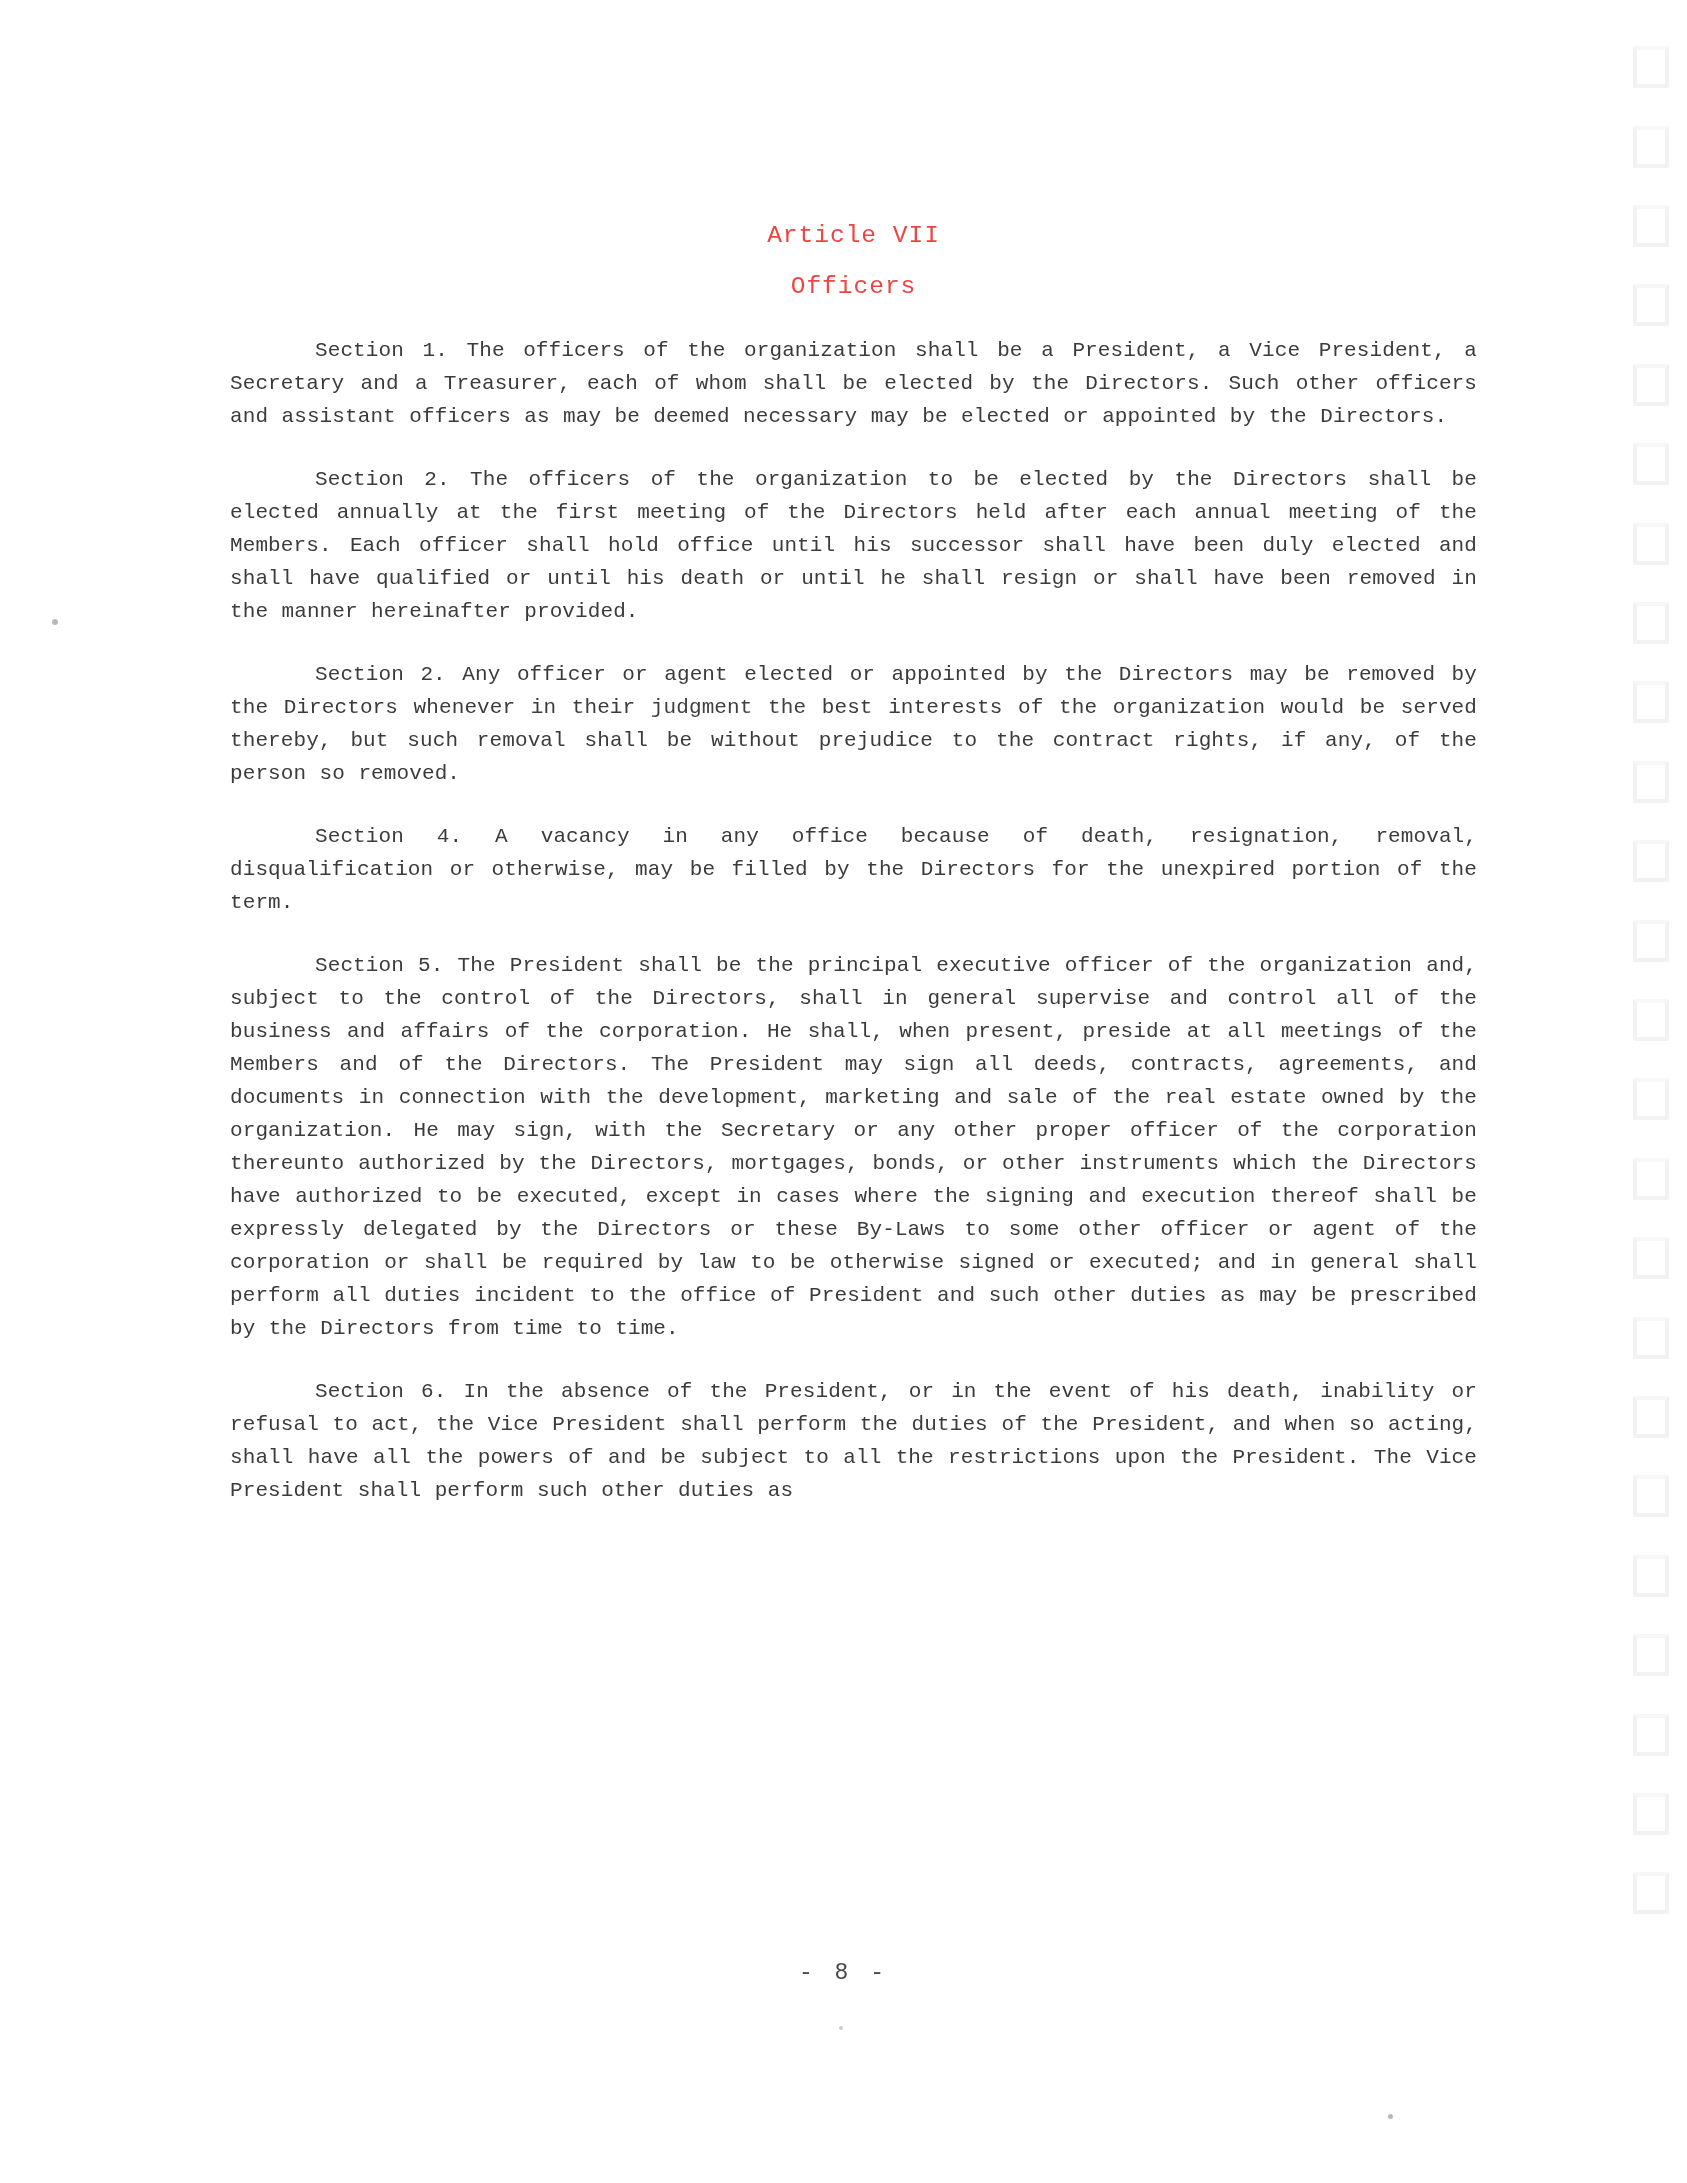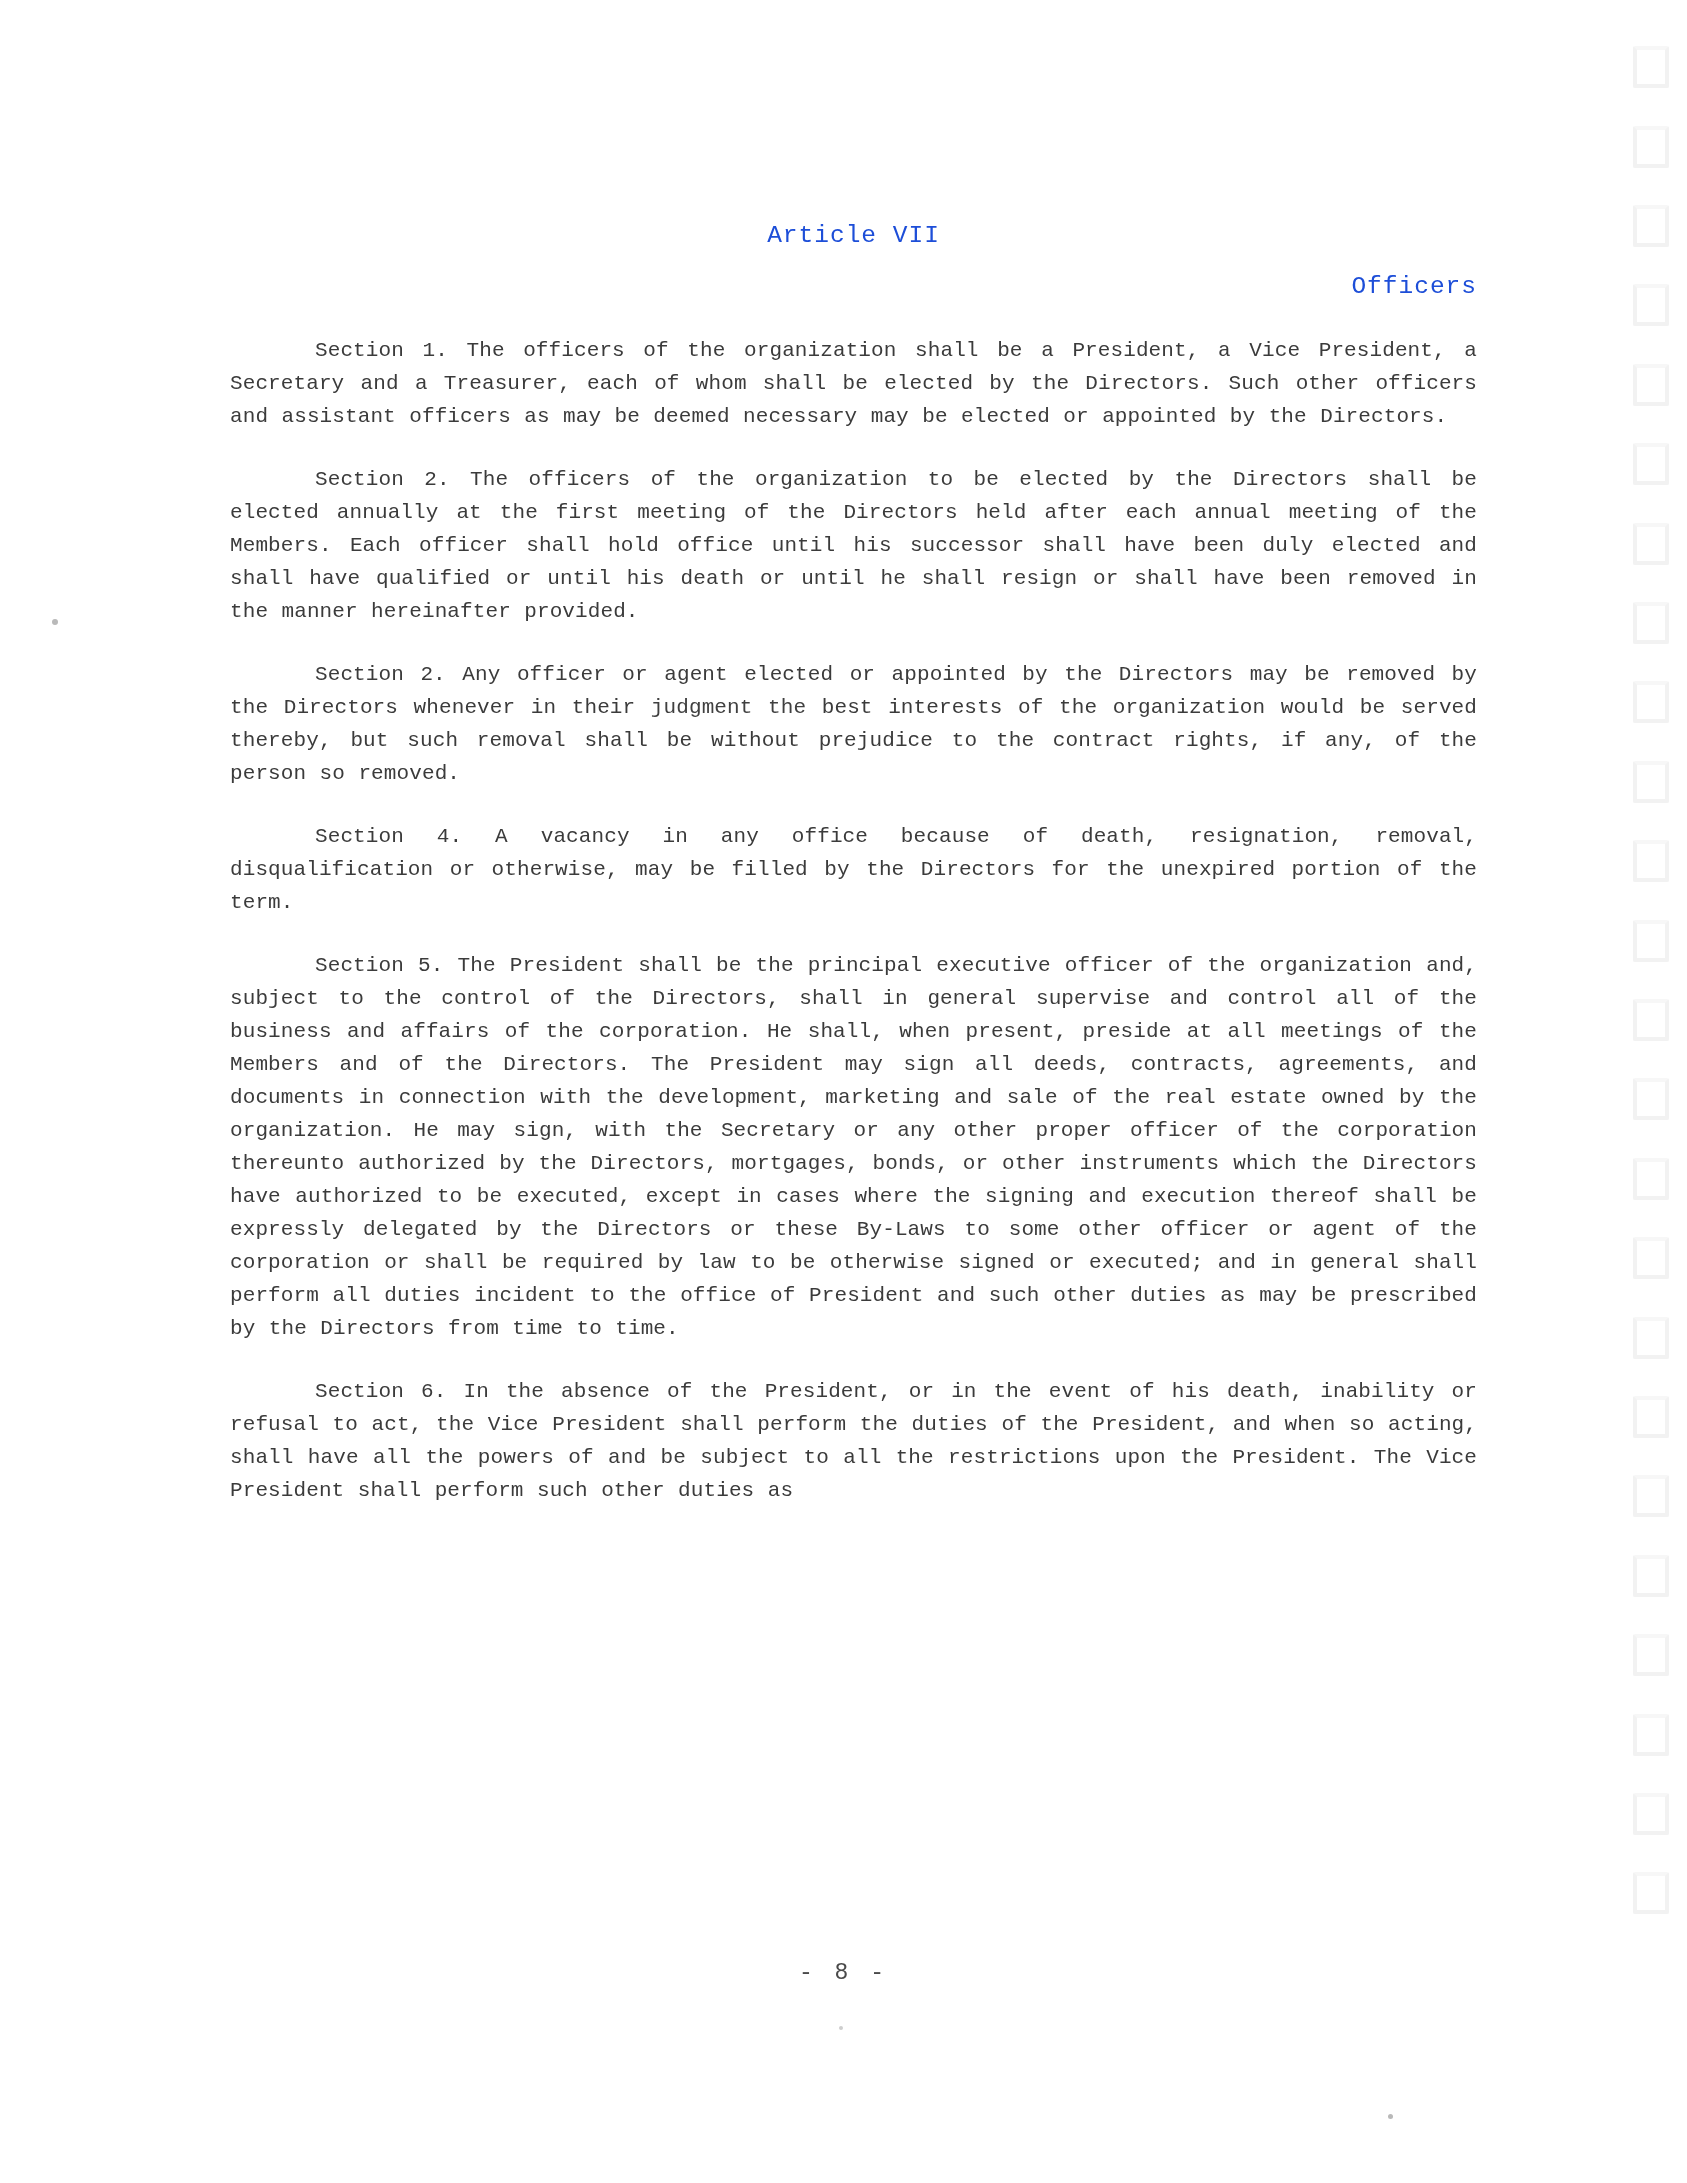--- a/index.html
+++ b/index.html
@@ -55,24 +55,24 @@
     width: 1247px;
   }
 
   .doc-title,
   .doc-subtitle {
     text-align: center;
     font-size: 24.5px;
     letter-spacing: 1px;
     font-weight: 400;
     margin: 0;
-    color: #1d4ed8;
+    color: #ef4444;
   }
   .doc-title { padding-top: 222px; }
-  .doc-subtitle { padding-top: 24px; text-align: right; }
+  .doc-subtitle { padding-top: 24px; }
 
   .body-block { margin-top: 34px; }
 
   p.para {
     margin: 0 0 30px 0;
     font-size: 21px;
     line-height: 33px;
     text-align: justify;
     text-align-last: left;
     text-indent: 85px;

